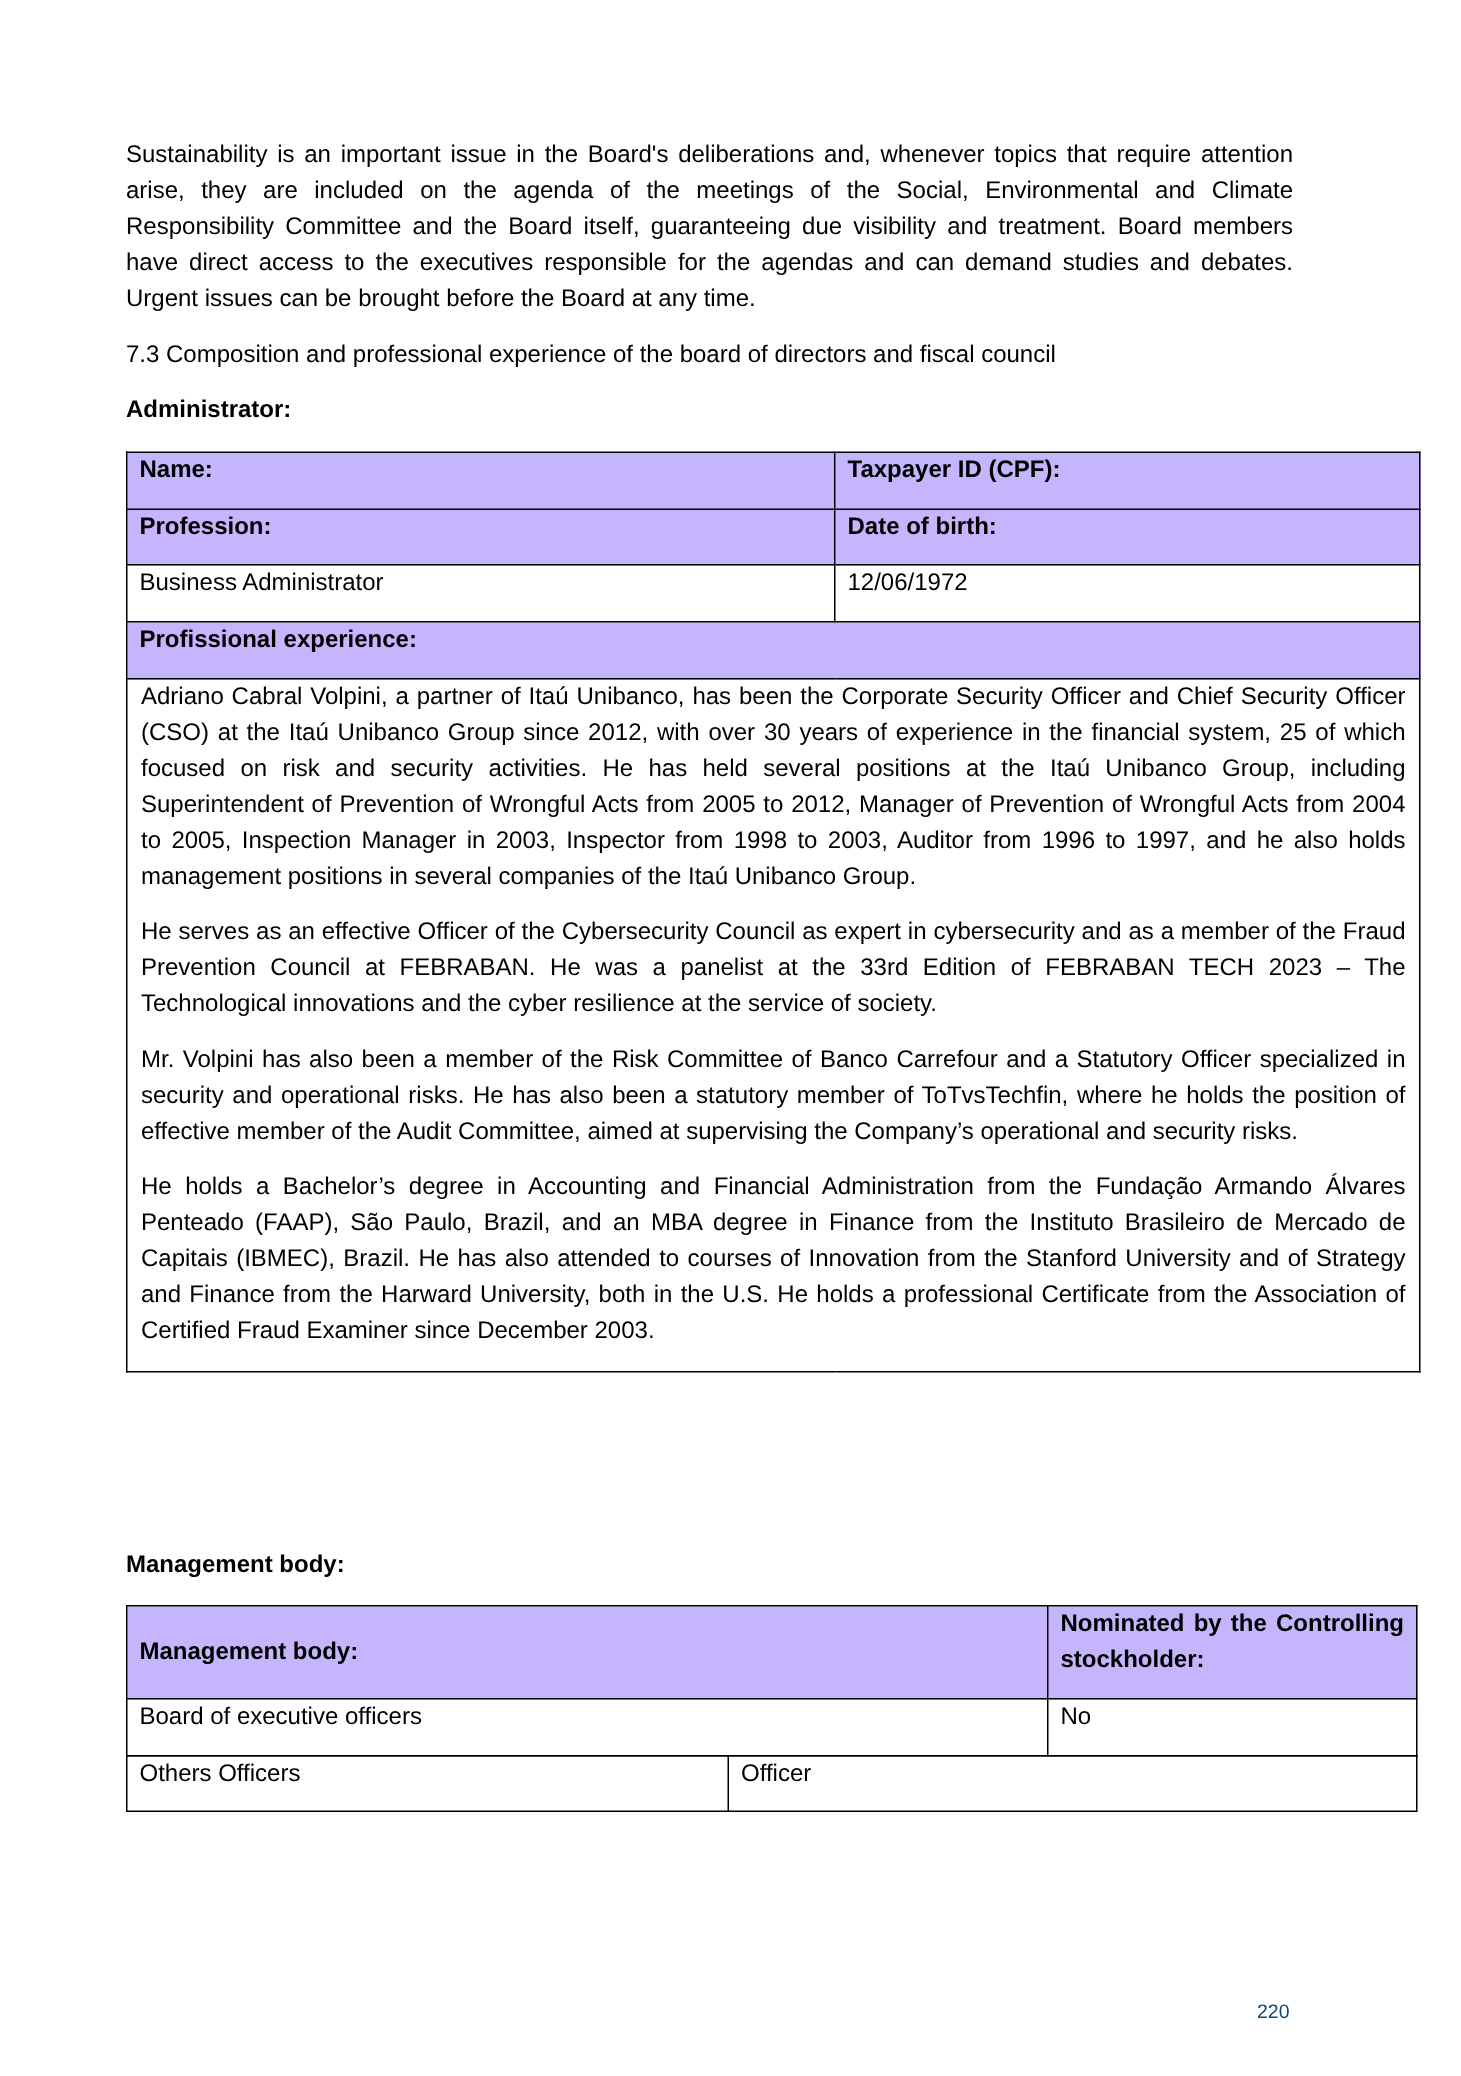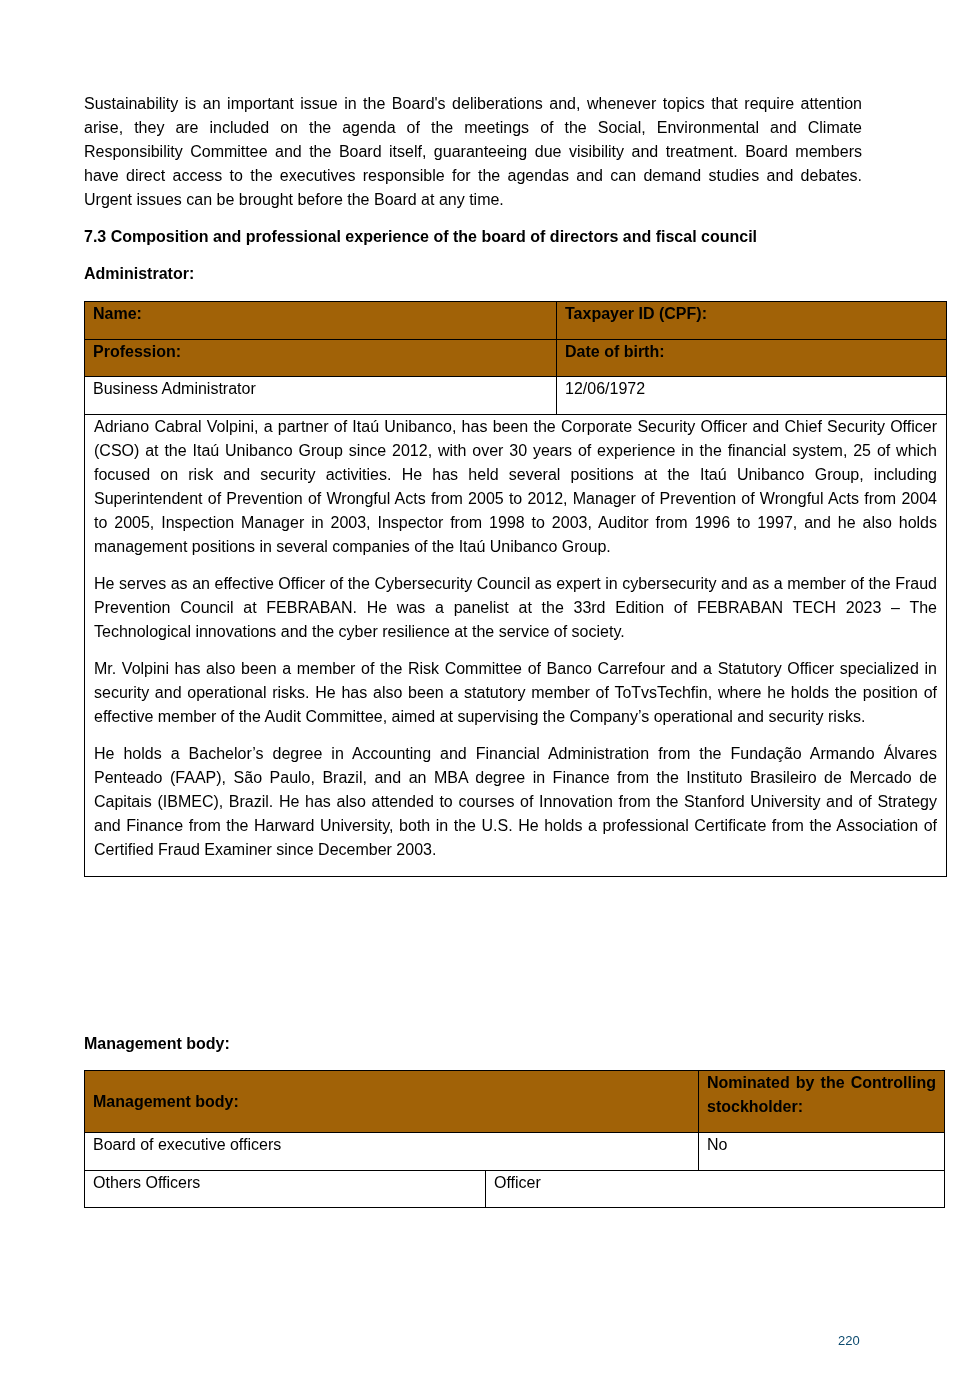--- a/index.html
+++ b/index.html
@@ -23,21 +23,21 @@
       font-size: 16px;
       line-height: 24px;
       text-align: justify;
       margin: 0;
     }
     .section-title {
       position: absolute;
       left: 84px;
       top: 226px;
       font-size: 16px;
-      font-weight: bold;
+      font-weight: normal;
       margin: 0;
       line-height: 22px;
     }
     .sub-title {
       position: absolute;
       left: 84px;
       font-size: 16px;
       font-weight: bold;
       margin: 0;
       line-height: 22px;
@@ -49,21 +49,21 @@
       font-size: 16px;
     }
     table.grid td {
       border: 1px solid #000;
       vertical-align: top;
       padding: 0 8px;
       line-height: 24px;
       box-sizing: border-box;
     }
     td.hdr {
-      background: #a16207;
+      background: #c4b5fd;
       font-weight: bold;
       padding-top: 0;
     }
     .exp-body {
       text-align: justify;
       padding: 0 9px 14px 9px !important;
     }
     .exp-body p {
       margin: 0 0 13px 0;
       line-height: 24px;
@@ -102,20 +102,23 @@
     <td class="hdr">Taxpayer ID (CPF):</td>
   </tr>
   <tr style="height:37px;">
     <td class="hdr">Profession:</td>
     <td class="hdr">Date of birth:</td>
   </tr>
   <tr style="height:38px;">
     <td class="val">Business Administrator</td>
     <td class="val">12/06/1972</td>
   </tr>
+  <tr style="height:38px;">
+    <td class="hdr" colspan="2">Profissional experience:</td>
+  </tr>
   <tr style="height:448px;">
     <td colspan="2" class="exp-body">
       <p>Adriano Cabral Volpini, a partner of Itaú Unibanco, has been the Corporate Security Officer and Chief Security Officer (CSO) at the Itaú Unibanco Group since 2012, with over 30 years of experience in the financial system, 25 of which focused on risk and security activities.  He has held several positions at the Itaú Unibanco Group, including Superintendent of Prevention of Wrongful Acts from 2005 to 2012, Manager of Prevention of Wrongful Acts from 2004 to 2005, Inspection Manager in 2003, Inspector from 1998 to 2003, Auditor from 1996 to 1997, and he also holds management positions in several companies of the Itaú Unibanco Group.</p>
       <p>He serves as an effective Officer of the Cybersecurity Council as expert in cybersecurity and as a member of the Fraud Prevention Council at FEBRABAN. He was a panelist at the 33rd Edition of FEBRABAN TECH 2023 – The Technological innovations and the cyber resilience at the service of society.</p>
       <p>Mr. Volpini has also been a member of the Risk Committee of Banco Carrefour and a Statutory Officer specialized in security and operational risks. He has also been a statutory member of ToTvsTechfin, where he holds the position of effective member of the Audit Committee, aimed at supervising the Company’s operational and security risks.</p>
       <p>He holds a Bachelor’s degree in Accounting and Financial Administration from the Fundação Armando Álvares Penteado (FAAP), São Paulo, Brazil, and an MBA degree in Finance from the Instituto Brasileiro de Mercado de Capitais (IBMEC), Brazil.  He has also attended to courses of Innovation from the Stanford University and of Strategy and Finance from the  Harward University, both in the U.S.  He holds a professional Certificate from the Association of  Certified Fraud Examiner since December 2003.</p>
     </td>
   </tr>
 </tbody>
   </table>

